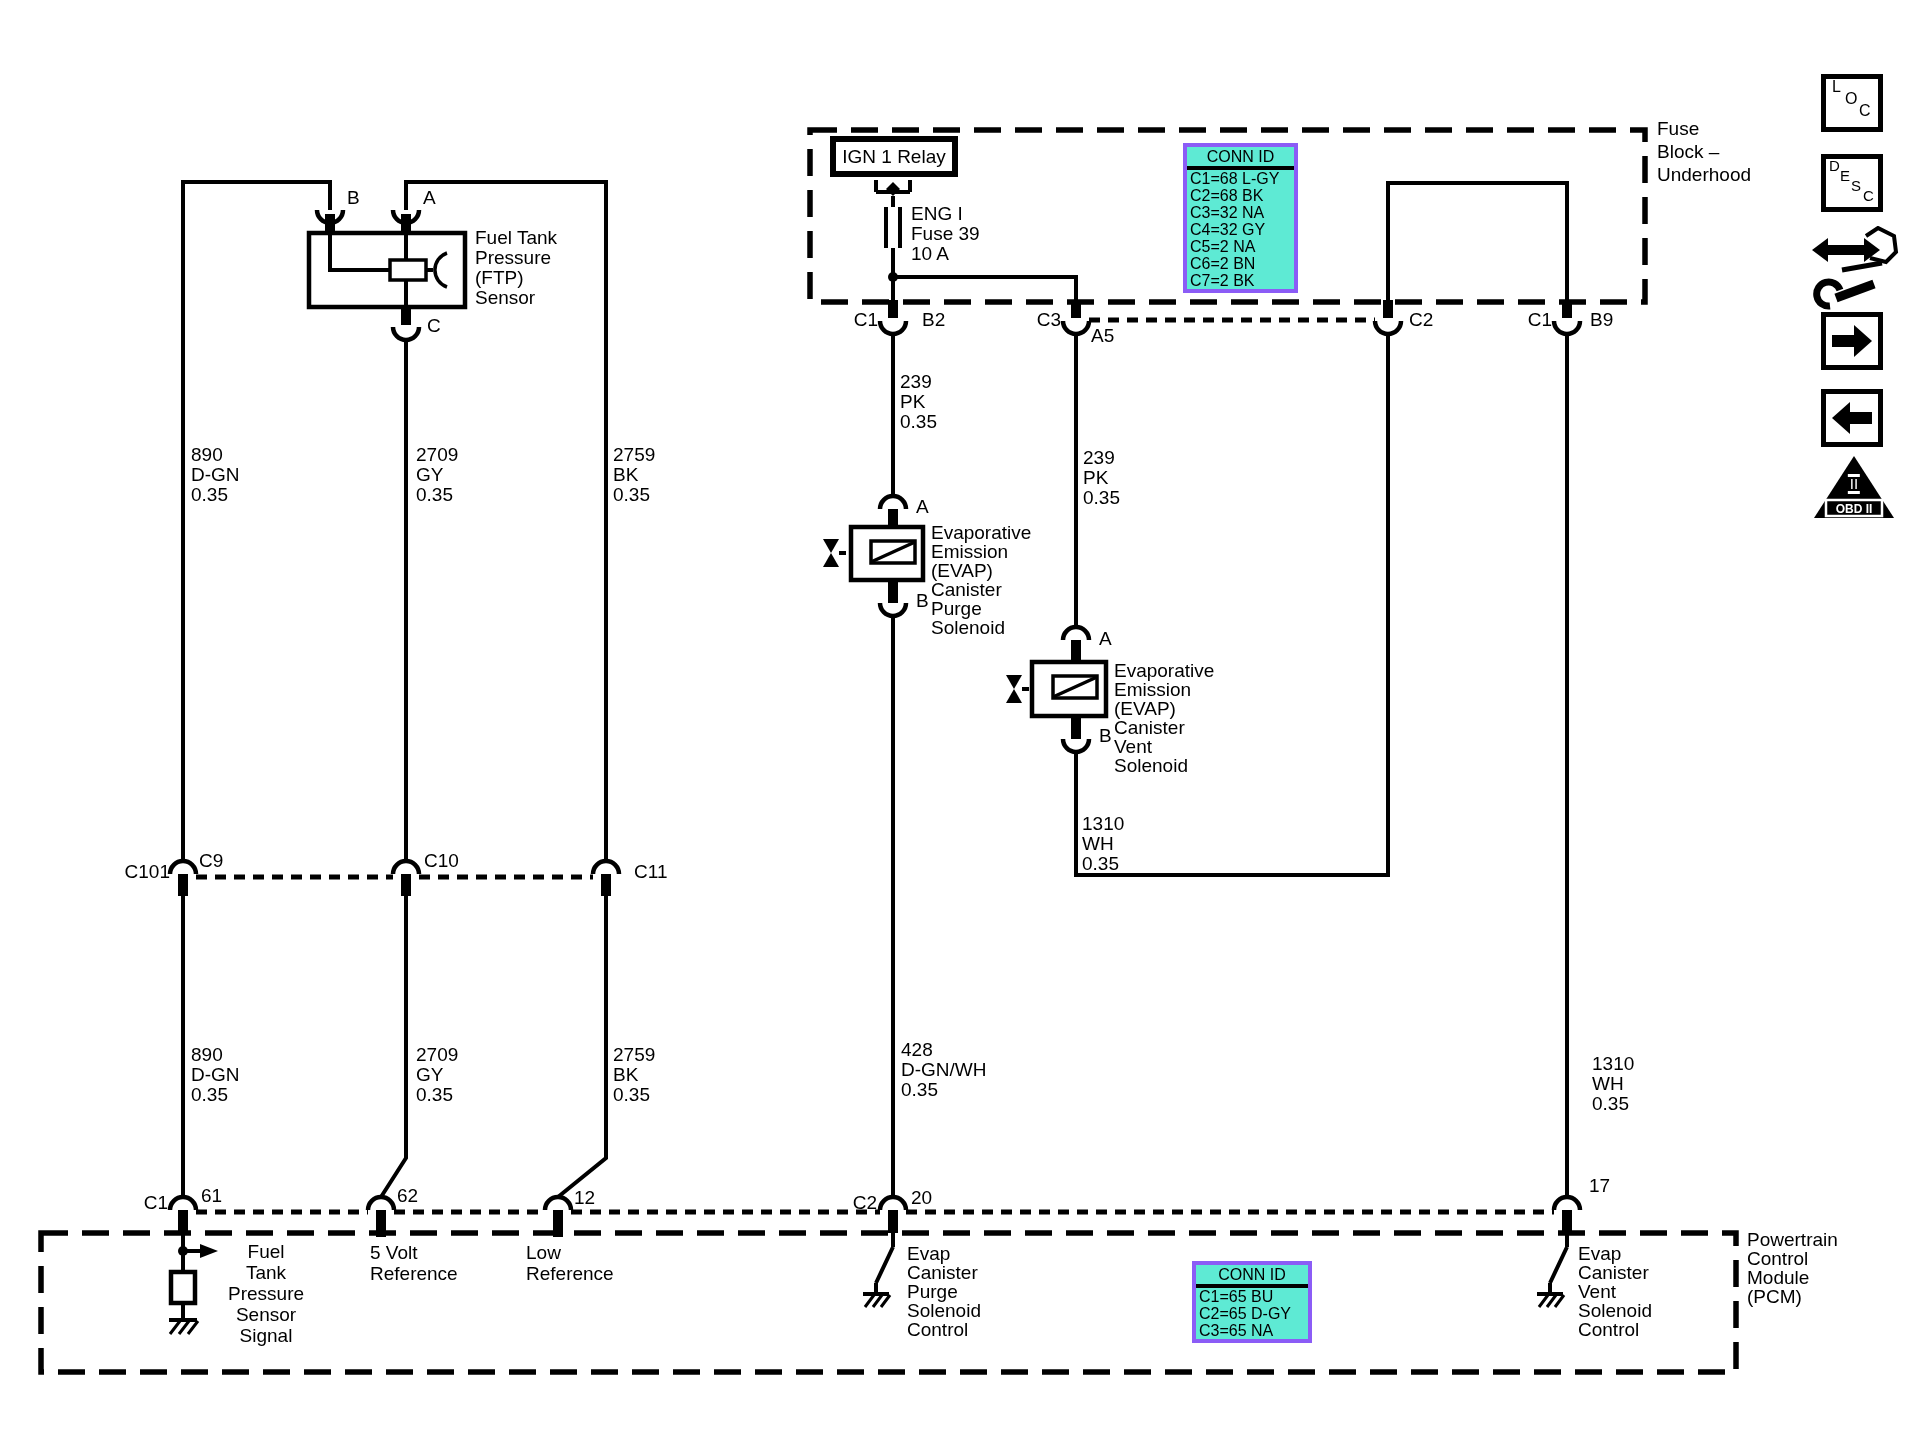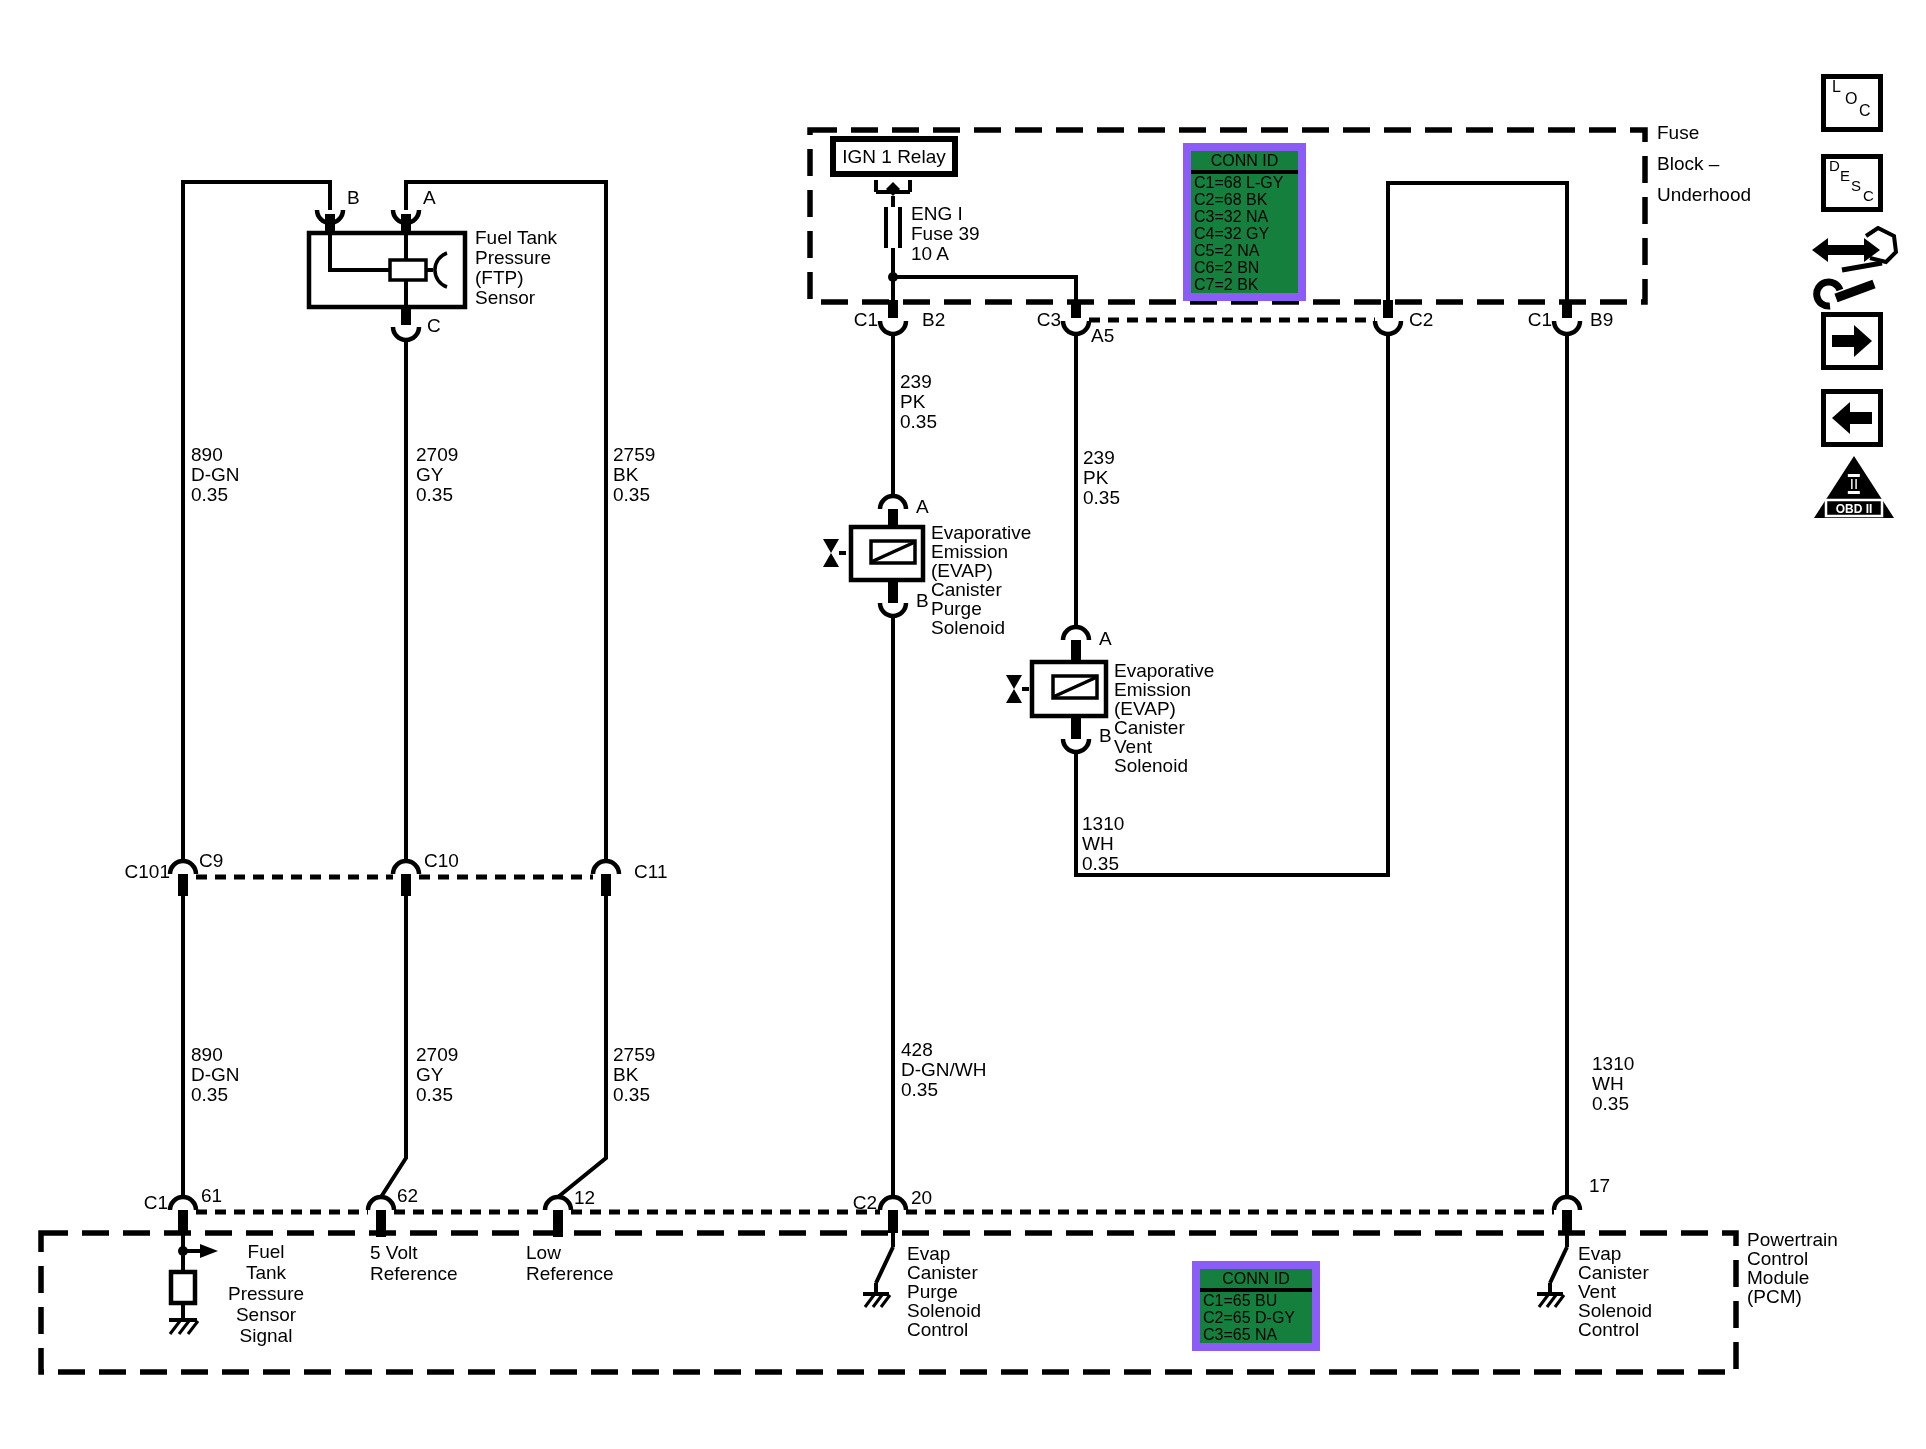--- a/index.html
+++ b/index.html
@@ -12,24 +12,24 @@
   .thin{stroke-width:3.5;}
   .plug{fill:#000;stroke:none;}
   .dashbox{fill:none;stroke:#000;stroke-width:5.5;stroke-dasharray:27 14;}
   .fdash{fill:none;stroke:#000;stroke-width:5;stroke-dasharray:11 8;}
   .vdash{fill:none;stroke:#000;stroke-width:4;stroke-dasharray:7 5;}
   .g3{fill:none;stroke:#000;stroke-width:3;}
   .lbl{position:absolute;font-size:19px;line-height:20px;white-space:pre-line;}
   .ra{text-align:right;}
   .lh19{line-height:19px;}
   .lh21{line-height:21px;}
-  .lh23{line-height:31px;}
+  .lh23{line-height:23px;}
   .relaybox{position:absolute;left:830px;top:136px;width:128px;height:41px;border:6px solid #000;
     background:#fff;display:flex;align-items:center;justify-content:center;font-size:19px;box-sizing:border-box;}
-  .connbox{position:absolute;border:8px solid #8b5cf6;background:#15803d;font-size:16px;line-height:17px;}
+  .connbox{position:absolute;border:4px solid #8b5cf6;background:#5eead4;font-size:16px;line-height:17px;}
   .connbox .hdr{border-bottom:4px solid #000;text-align:center;padding:1px 2px;}
   .connbox .crow{padding:0 3px;}
   .icon-sq{position:absolute;width:62px;height:58px;border:5px solid #000;background:#fff;box-sizing:border-box;}
   .icon-sq span{position:absolute;font-size:16px;}
   .icon-abs{position:absolute;}
   .obd-wrap{position:absolute;left:1812px;top:454px;width:84px;height:68px;}
   .obd-numeral{position:absolute;left:50%;top:20px;transform:translateX(-50%);color:#fff;font-weight:normal;
     font-size:15px;line-height:14px;border-top:3px solid #fff;border-bottom:3px solid #fff;padding:0 2px;}
   .obd-label{position:absolute;left:50%;top:48px;transform:translateX(-50%);color:#fff;font-weight:bold;font-size:12px;white-space:nowrap;}
 </style>

